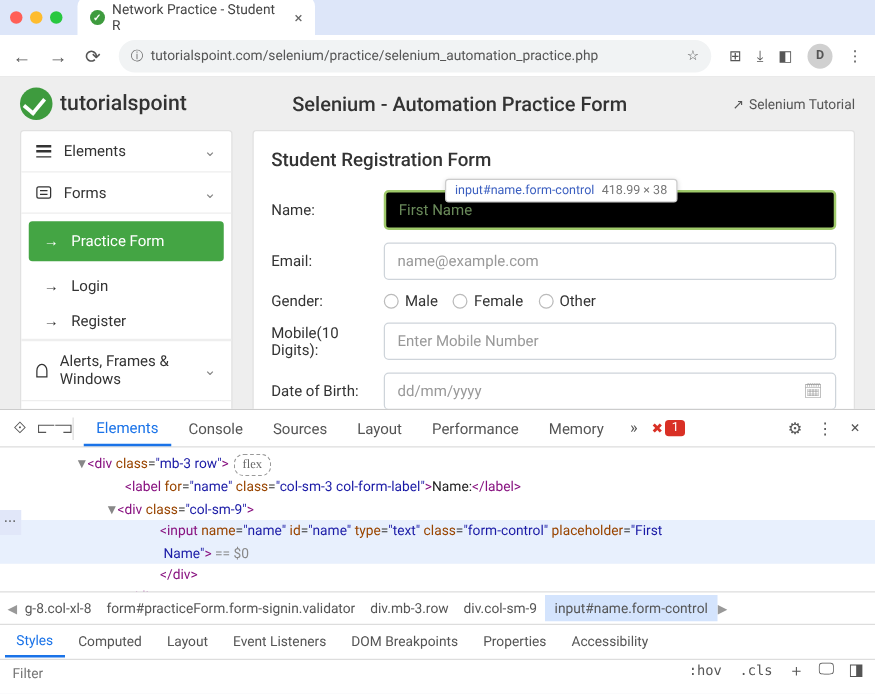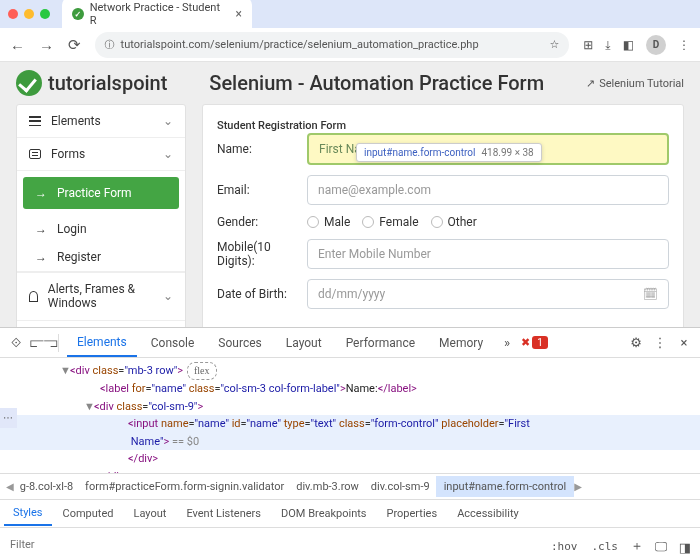--- a/index.html
+++ b/index.html
@@ -17,44 +17,44 @@
 .toolbar { background:#fff; height:34px; display:flex; align-items:center; padding:0 10px; gap:14px; border-bottom:1px solid #e3e3e3; }
 .nav-icn{color:#555;font-size:15px;cursor:pointer}
 .addr{flex:1;background:#f1f3f4;border-radius:16px;height:26px;display:flex;align-items:center;padding:0 10px;font-size:11px;color:#555;gap:6px}
 .addr .lock{font-size:10px;color:#666}
 .right-icns{display:flex;gap:12px;align-items:center;color:#555}
 .avatar-d{width:20px;height:20px;border-radius:50%;background:#d0d0d0;display:flex;align-items:center;justify-content:center;font-size:10px;color:#555;font-weight:bold}
 
 
 .page{background:#eeeeee;height:265px;overflow:hidden;position:relative}
 .header-bar{display:flex;align-items:center;justify-content:space-between;padding:8px 16px;background:#eeeeee}
-.logo{display:flex;align-items:center;font-size:20px;font-weight:500;color:#333}
+.logo{display:flex;align-items:center;font-size:17px;font-weight:500;color:#333}
 .logo .circ{width:26px;height:26px;border-radius:50%;background:#3e9b3e;margin-right:6px;position:relative}
 .logo .circ::after{content:"";position:absolute;left:6px;top:5px;width:8px;height:13px;border:3px solid #fff;border-left:none;border-top:none;transform:rotate(40deg)}
-.page-title{font-size:20px;font-weight:500;color:#333}
+.page-title{font-size:16px;font-weight:500;color:#333}
 .tut-link{font-size:11px;color:#555;display:flex;align-items:center;gap:4px}
 
 .content-row{display:flex;gap:16px;padding:0 16px 8px}
 .sidebar{width:170px;background:#fff;border:1px solid #e1e1e1;border-radius:3px}
 .side-item{padding:9px 12px;display:flex;align-items:center;gap:10px;font-size:12px;color:#333;border-bottom:1px solid #eee;position:relative}
 .side-item.active{background:#44a544;color:#fff;margin:6px;border-radius:3px;border:none}
 .side-item .chev{margin-left:auto;color:#888}
 .burger{width:12px;height:10px;display:flex;flex-direction:column;justify-content:space-between}
 .burger span{height:1.5px;background:#333}
 .form-icn{width:12px;height:10px;border:1.5px solid #333;border-radius:2px;position:relative}
 .form-icn::after{content:"";position:absolute;left:2px;top:2px;right:2px;height:1px;background:#333;box-shadow:0 3px 0 #333}
 .bell-icn{width:11px;height:11px;border:1.5px solid #333;border-radius:50% 50% 0 0;border-bottom:1.5px solid #333;position:relative}
 
 .main-card{flex:1;background:#fff;border:1px solid #e1e1e1;border-radius:3px;padding:14px}
-.main-card h2{font-size:11px;font-weight:500;margin-bottom:1px}
+.main-card h2{font-size:15px;font-weight:500;margin-bottom:15px}
 .form-row{display:flex;align-items:center;margin-bottom:10px;font-size:12px}
 .form-row label{width:90px;color:#333}
 .form-row .ctrl{flex:1}
 .inp{width:100%;border:1px solid #ced4da;border-radius:4px;padding:7px 10px;font-size:12px;color:#999}
-.inp.highlighted{background:#fef9c3;border:2px solid #9fc96a;color:#6a8a5a}
+.inp.highlighted{background:#000000;border:2px solid #9fc96a;color:#6a8a5a}
 .radios{display:flex;gap:12px}
 .radio{display:flex;align-items:center;gap:5px}
 .radio .c{width:12px;height:12px;border:1px solid #bbb;border-radius:50%}
 .date-inp{display:flex;align-items:center;justify-content:space-between}
 
 
 .inspect-tip{position:absolute;left:356px;top:81px;background:#fff;border:1px solid #ccc;border-radius:3px;padding:3px 7px;font-size:10px;box-shadow:0 1px 4px rgba(0,0,0,.15);z-index:5;white-space:nowrap}
 .inspect-tip .sel{color:#3b5fc0}
 .inspect-tip .dim{color:#777;margin-left:6px}
 
@@ -79,21 +79,21 @@
 
 .breadcrumb{height:26px;border-top:1px solid #ddd;display:flex;align-items:center;padding:0 6px;font-size:11px;overflow:hidden}
 .bc-item{padding:0 6px;color:#555;white-space:nowrap}
 .bc-item.active{background:#d4e4fd;padding:4px 8px}
 .bc-chev{color:#999;font-size:10px}
 
 .styles-tabs{height:28px;display:flex;align-items:center;border-top:1px solid #ddd;padding:0 4px;gap:2px}
 .st-tab{padding:5px 9px;font-size:11px;color:#555;cursor:pointer}
 .st-tab.active{color:#1a73e8;border-bottom:2px solid #1a73e8}
 
-.filter-bar{height:28px;border-top:1px solid #ddd;display:flex;align-items:flex-end;padding:0 6px;gap:6px}
+.filter-bar{height:28px;border-top:1px solid #ddd;display:flex;align-items:flex-start;padding:0 6px;gap:6px}
 .filter-inp{flex:1;border:none;outline:none;font-size:11px;color:#999;padding:4px}
 .fb-btn{font-size:11px;color:#555;padding:2px 4px;font-family:Menlo,monospace}
 .fb-ico{width:18px;text-align:center;color:#555;font-size:13px}
 </style>
 </head>
 <body>
 
 <div class="browser-top">
   <div class="traffic">
     <div class="dot r"></div>

